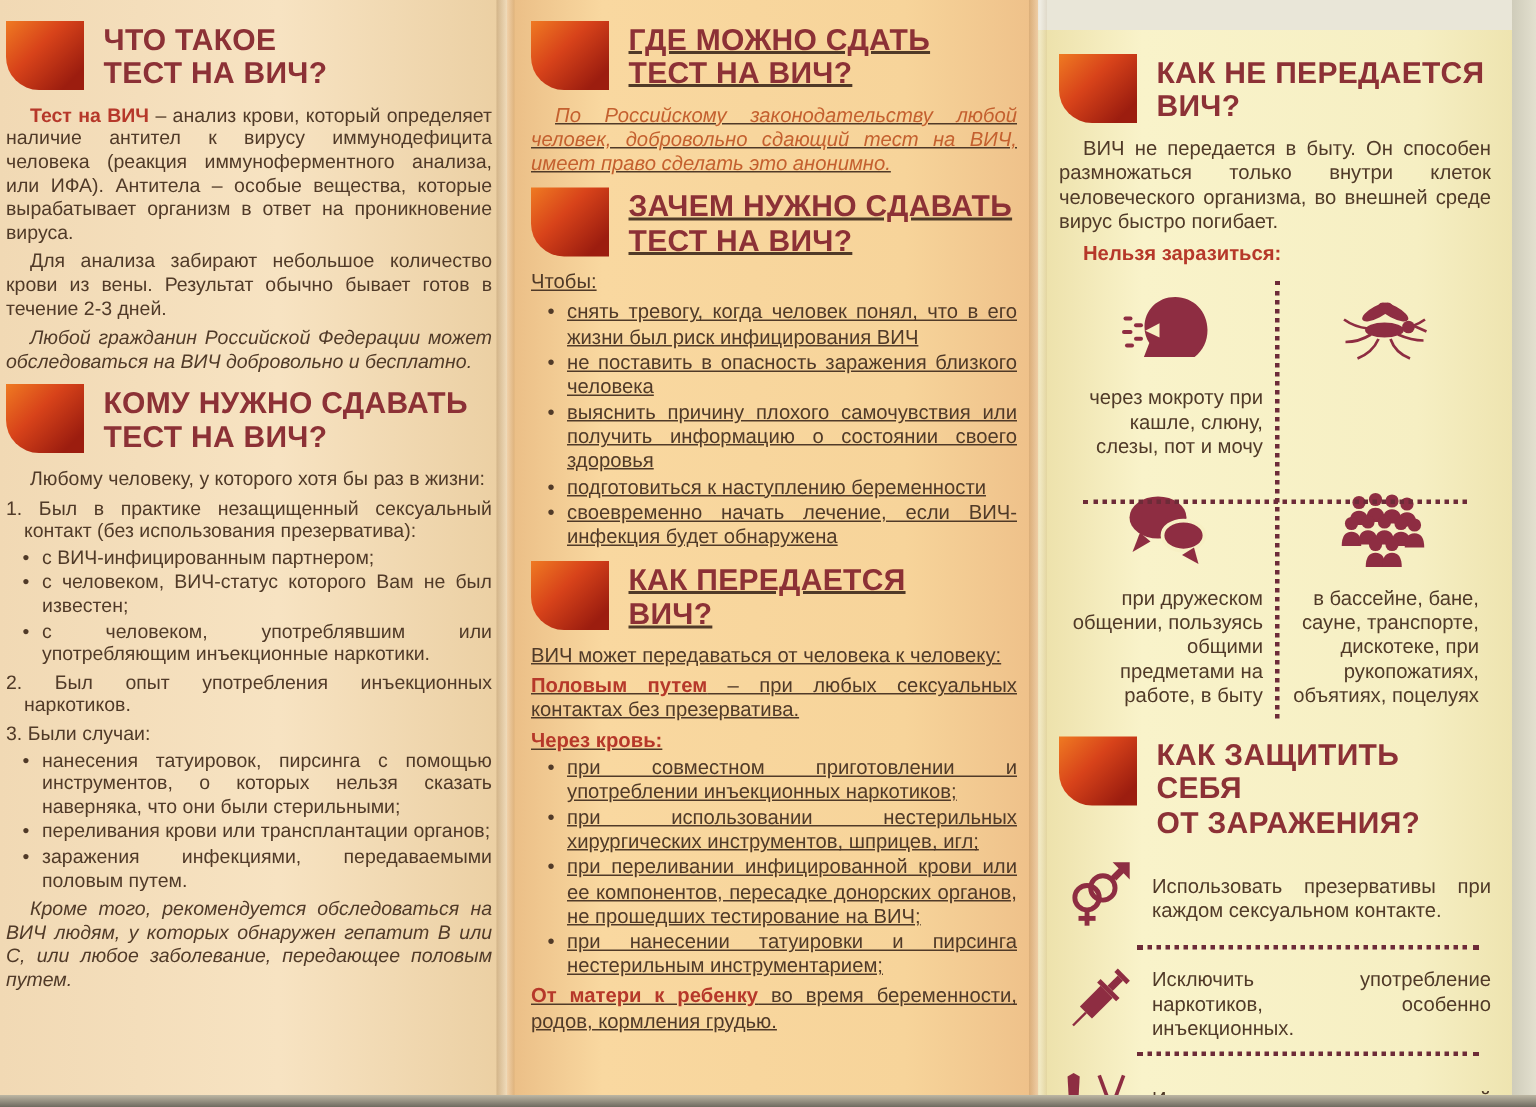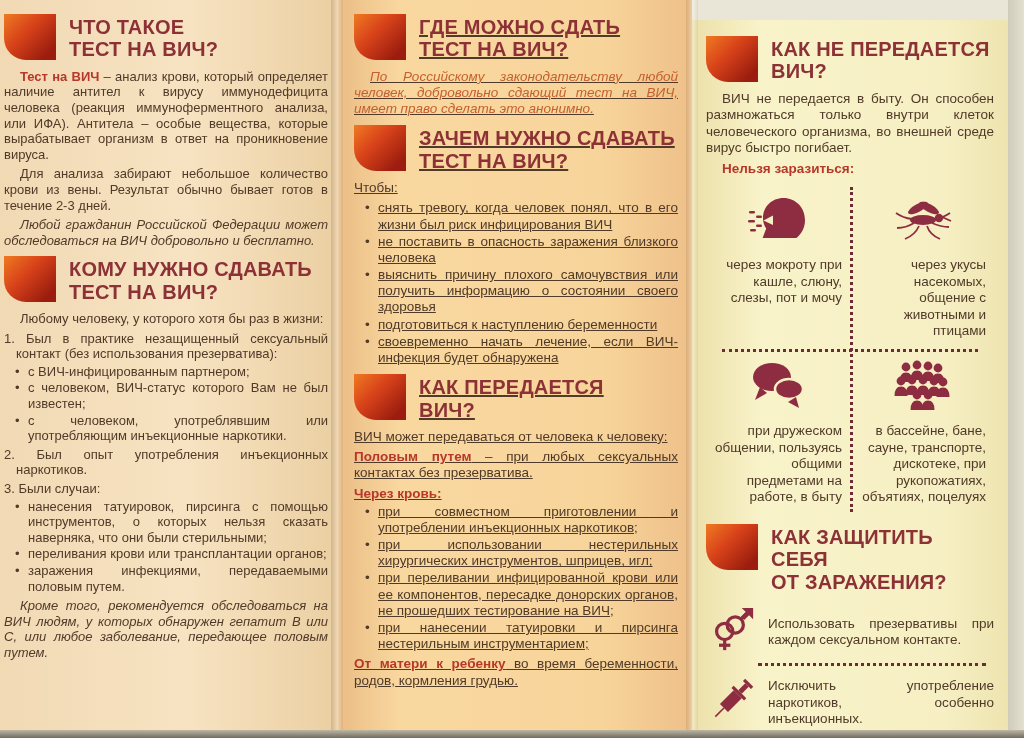--- a/index.html
+++ b/index.html
@@ -169,21 +169,20 @@
               <path d="M42 34 q9 4 17 4"></path>
               <path d="M22 30 q-9 -1 -16 -6"></path>
               <path d="M44 30 q9-1 16-6"></path>
               <path d="M52 28 l9 4"></path>
             </g>
             <ellipse class="mfill" cx="28" cy="19" rx="11" ry="4" transform="rotate(-28 28 19)"></ellipse>
             <ellipse class="mfill" cx="39" cy="19" rx="11" ry="4" transform="rotate(28 39 19)"></ellipse>
             <ellipse class="mfill" cx="33" cy="31" rx="13" ry="5"></ellipse>
             <circle class="mfill" cx="49" cy="29" r="4.2"></circle>
           </svg>
-          <div class="cap">через укусы насекомых, общение с животными и птицами</div>
         </div>
 
         <div class="cell">
           <svg class="gicon" viewBox="0 0 64 64">
             <ellipse class="mfill" cx="26" cy="22" rx="19" ry="14"></ellipse>
             <path class="mfill" d="M14 32 l-5 13 12-7 z"></path>
             <g>
               <ellipse cx="43" cy="34" rx="14" ry="10" fill="#8e2d42" stroke="#f7f0c4" stroke-width="2.5"></ellipse>
               <path d="M50 42 l3 11 -11-6 z" fill="#8e2d42"></path>
             </g>

